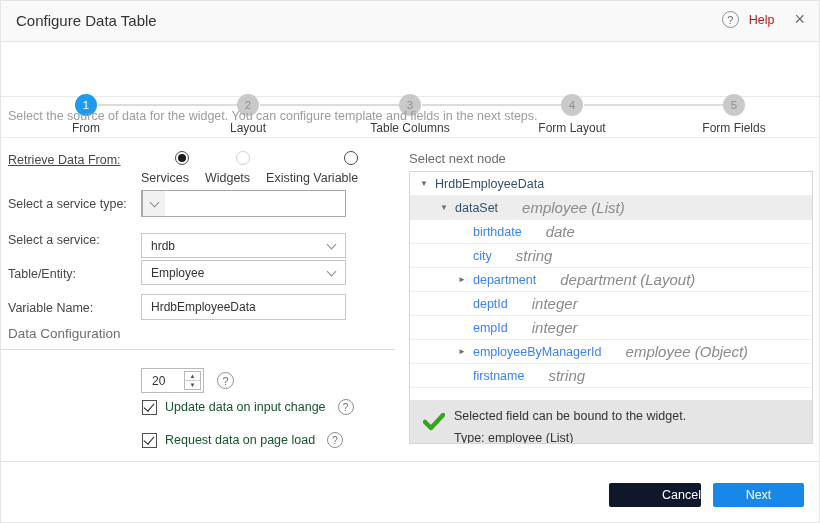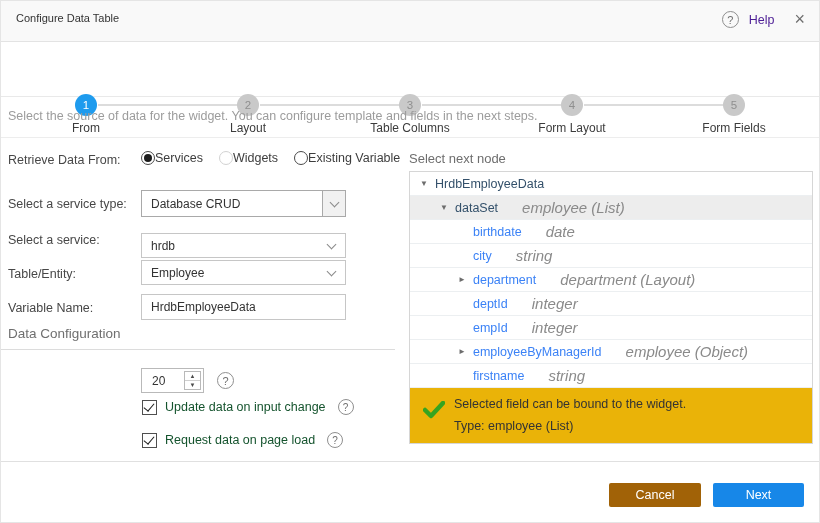--- a/index.html
+++ b/index.html
@@ -2,41 +2,41 @@
 <html><head>
 <meta charset="utf-8">
 <style>
   * { margin:0; padding:0; box-sizing:border-box; }
   html,body { background:#fff; }
   body { font-family:"Liberation Sans", sans-serif; }
   .dialog { position:relative; width:820px; height:523px; background:#fff; overflow:hidden; border:1px solid #e5e5e5; }
 
   
   .hdr { position:absolute; left:0; top:0; width:820px; height:41px; background:#f9f9f9; border-bottom:1px solid #e3e3e3; }
-  .hdr-title { position:absolute; left:15px; top:11px; font-size:11px; font-weight:500; color:#333; }
+  .hdr-title { position:absolute; left:15px; top:11px; font-size:15px; font-weight:500; color:#333; }
   .hdr-right { position:absolute; right:16px; top:10px; display:flex; align-items:center; gap:10px; }
   .qicon { display:inline-flex; align-items:center; justify-content:center; width:17px; height:17px; border:1px solid #8f8f8f; border-radius:50%; color:#6f6f6f; font-size:11px; cursor:pointer; }
-  .hdr-help-label { font-size:12.5px; color:#4c1d95; cursor:pointer; }
+  .hdr-help-label { font-size:12.5px; color:#b91c1c; cursor:pointer; }
   .hdr-close { font-size:18px; color:#6f6f6f; line-height:17px; cursor:pointer; margin-left:10px; }
 
   
   .stepper { position:absolute; left:0; top:41px; width:820px; height:55px; background:#fff; border-bottom:1px solid #e9e9e9; }
   .step-circle { position:absolute; top:52px; width:22px; height:22px; border-radius:50%; background:#c9c9c9; color:#8f8f8f; font-size:11.5px; display:flex; align-items:center; justify-content:center; cursor:pointer; }
   .step-circle.active { background:#1e9bee; color:#fff; }
   .step-label { position:absolute; top:79px; width:120px; text-align:center; font-size:12px; color:#3c3c3c; }
   .step-line { position:absolute; top:62px; height:2px; background:#dcdcdc; }
 
   
   .subtitle { position:absolute; left:7px; top:108px; font-size:12.5px; color:#9c9c9c; }
   .subtitle-divider { position:absolute; left:0; top:136px; width:820px; height:1px; background:#ededed; }
 
   
   .flabel { position:absolute; left:7px; font-size:12.5px; color:#474747; }
   .radio-row { position:absolute; left:140px; top:150px; display:flex; align-items:center; gap:16px; }
-  .radio-item { display:flex; align-items:flex-end; gap:0; cursor:pointer; }
+  .radio-item { display:flex; align-items:flex-end; gap:6px; cursor:pointer;flex-direction:column; }
   .radio { width:14px; height:14px; border-radius:50%; border:1px solid #4a4a4a; display:flex; align-items:center; justify-content:center; background:#fff; }
   .radio .dot { width:8px; height:8px; border-radius:50%; background:#1c1c1c; }
   .radio.dim { border-color:#d2d2d2; }
   .radio-label { font-size:12.5px; color:#3d3d3d; }
 
   .sel-native { position:absolute; left:140px; width:205px; height:27px; border:1px solid #a9a9a9; background:#fff; display:flex; align-items:center; cursor:pointer; }
   .sel-native .sel-text { flex:1; font-size:12px; color:#333; padding-left:9px; }
   .sel-native .sel-btn { width:23px; height:100%; background:#f1f1f1; border-left:1px solid #a9a9a9; display:flex; align-items:center; justify-content:center; }
   .sel-flat { position:absolute; left:140px; width:205px; height:25px; border:1px solid #c6c6c6; background:#fff; display:flex; align-items:center; cursor:pointer; }
   .sel-flat .sel-text { flex:1; font-size:12px; color:#333; padding-left:9px; }
@@ -63,29 +63,29 @@
   
   .tree-hd { position:absolute; left:408px; top:150px; font-size:13px; color:#6e6e6e; }
   .tree-panel { position:absolute; left:408px; top:170px; width:404px; height:273px; border:1px solid #d6d6d6; background:#fff; overflow:hidden; }
   .tree-row { height:24px; display:flex; align-items:center; border-bottom:1px solid #eceff1; cursor:pointer; }
   .tree-row.selected { background:#ededed; }
   .expander { width:12px; text-align:center; font-size:8px; color:#6d6d6d; flex:0 0 auto; }
   .lv0 .expander { margin-left:8px; } .lv1 .expander { margin-left:28px; } .lv2 .expander { margin-left:46px; }
   .node-name { font-size:12.5px; color:#3b82f6; margin-left:5px; white-space:nowrap; }
   .tree-row.parent .node-name { color:#33506a; }
   .node-type { font-size:15px; font-style:italic; color:#8a8a8a; margin-left:24px; white-space:nowrap; }
-  .tree-msg { position:absolute; left:0; top:216px; width:402px; height:55px; background:#eab308;text-decoration:underline; }
+  .tree-msg { position:absolute; left:0; top:228px; width:402px; height:55px; background:#e5e5e5;text-decoration:underline; }
   .msg-check { position:absolute; left:13px; top:13px; }
   .msg-line1 { position:absolute; left:44px; top:9px; font-size:12.5px; color:#333; }
   .msg-line2 { position:absolute; left:44px; top:31px; font-size:12.5px; color:#333; }
 
   
   .footer-divider { position:absolute; left:0; top:460px; width:820px; height:1px; background:#e0e0e0; }
   .btn { position:absolute; top:482px; height:24px; border:none; border-radius:2px; font-family:"Liberation Sans",sans-serif; font-size:12.5px; color:#fff; cursor:pointer; }
-  .btn-cancel { left:608px; width:92px; background:#a16207; }
+  .btn-cancel { left:608px; width:92px; background:#0f172a;text-align:right; }
   .btn-next { left:712px; width:91px; background:#1787e8; }
 </style>
 </head>
 <body>
 
 <div class="dialog">
 
   <div class="hdr">
     <div class="hdr-title">Configure Data Table</div>
     <div class="hdr-right">
@@ -112,41 +112,40 @@
     <div class="step-label" style="left:25px;">From</div>
     <div class="step-label" style="left:187px;">Layout</div>
     <div class="step-label" style="left:349px;">Table Columns</div>
     <div class="step-label" style="left:511px;">Form Layout</div>
     <div class="step-label" style="left:673px;">Form Fields</div>
   </div>
 
   <div class="subtitle">Select the source of data for the widget. You can configure template and fields in the next steps.</div>
   <div class="subtitle-divider"></div>
 
-  <div class="flabel" style="top:152px;">Retrieve Data From:</div>
+  <div class="flabel" style="top:152px;text-decoration:underline;">Retrieve Data From:</div>
   <div class="radio-row">
     <span class="radio-item">
       <span class="radio">
           <span class="dot"></span>
         </span>
       <span class="radio-label">Services</span>
     </span>
     <span class="radio-item">
       <span class="radio dim"></span>
       <span class="radio-label">Widgets</span>
     </span>
     <span class="radio-item">
       <span class="radio"></span>
       <span class="radio-label">Existing Variable</span>
     </span>
   </div>
 
   <div class="flabel" style="top:196px;">Select a service type:</div>
   <div class="sel-native" style="top:189px;">
-    <span class="sel-text">Database CRUD</span>
     <span class="sel-btn">
         <span class="chev"></span>
       </span>
   </div>
 
   <div class="flabel" style="top:232px;">Select a service:</div>
   <div class="sel-flat" style="top:232px;">
     <span class="sel-text">hrdb</span>
     <span class="chev"></span>
   </div>

